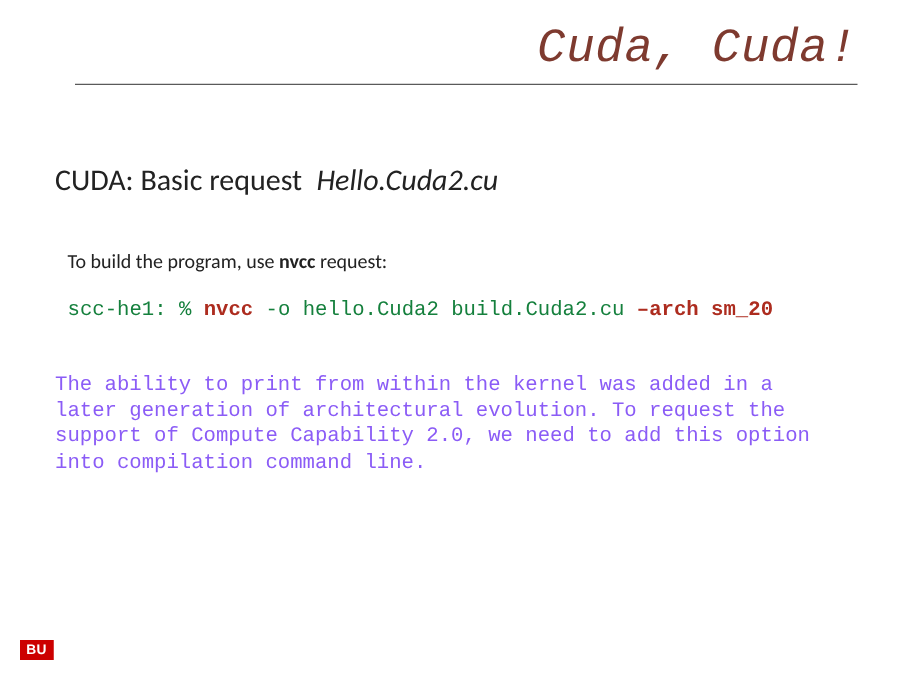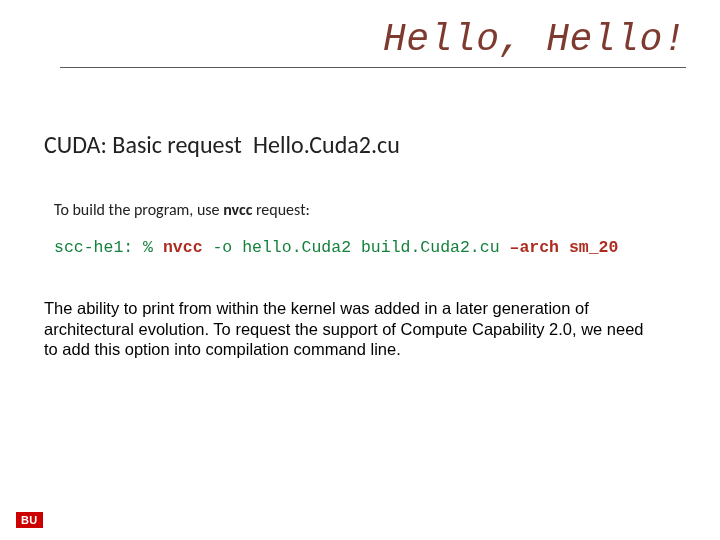--- a/index.html
+++ b/index.html
@@ -38,20 +38,21 @@
   }
   .subtitle {
     position: absolute;
     top: 130px;
     left: 44px;
     font-size: 24px;
     color: #222;
     font-family: Calibri, sans-serif;
   }
   .subtitle .file {
+    font-style: italic;
     color: #222;
     margin-left: 6px;
     text-align: right;
   }
   .build-line {
     position: absolute;
     top: 200px;
     left: 54px;
     font-size: 16px;
     color: #222;
@@ -69,22 +70,22 @@
   }
   .code-line .red { color: #15803d; }
   .code-line .redbold { color: #ad2c1f; font-weight: bold; }
   .paragraph {
     position: absolute;
     top: 298px;
     left: 44px;
     right: 60px;
     font-size: 16.5px;
     line-height: 1.25;
-    color: #000000;
-    font-family: Liberation Sans, sans-serif;
+    color: #8b5cf6;
+    font-family: Liberation Mono, monospace;
   }
   .footer {
     position: absolute;
     bottom: 12px;
     left: 16px;
     display: flex;
     align-items: center;
     gap: 24px;
   }
   .bu-badge {
@@ -101,21 +102,21 @@
     font-size: 13px;
     font-family: Calibri, sans-serif;
   }
 </style>
 </head>
 <body>
 
 <div class="slide">
 
   <div class="title-wrap">
-    <div class="title">Hello, Hello!</div>
+    <div class="title">Cuda, Cuda!</div>
     <hr class="title-rule">
   </div>
 
   <div class="subtitle">
     <span>CUDA: Basic request </span><span class="file">Hello.Cuda2.cu</span>
   </div>
 
   <div class="build-line">
     <span>To build the program, use </span><span class="bold">nvcc</span><span> request:</span>
   </div>

